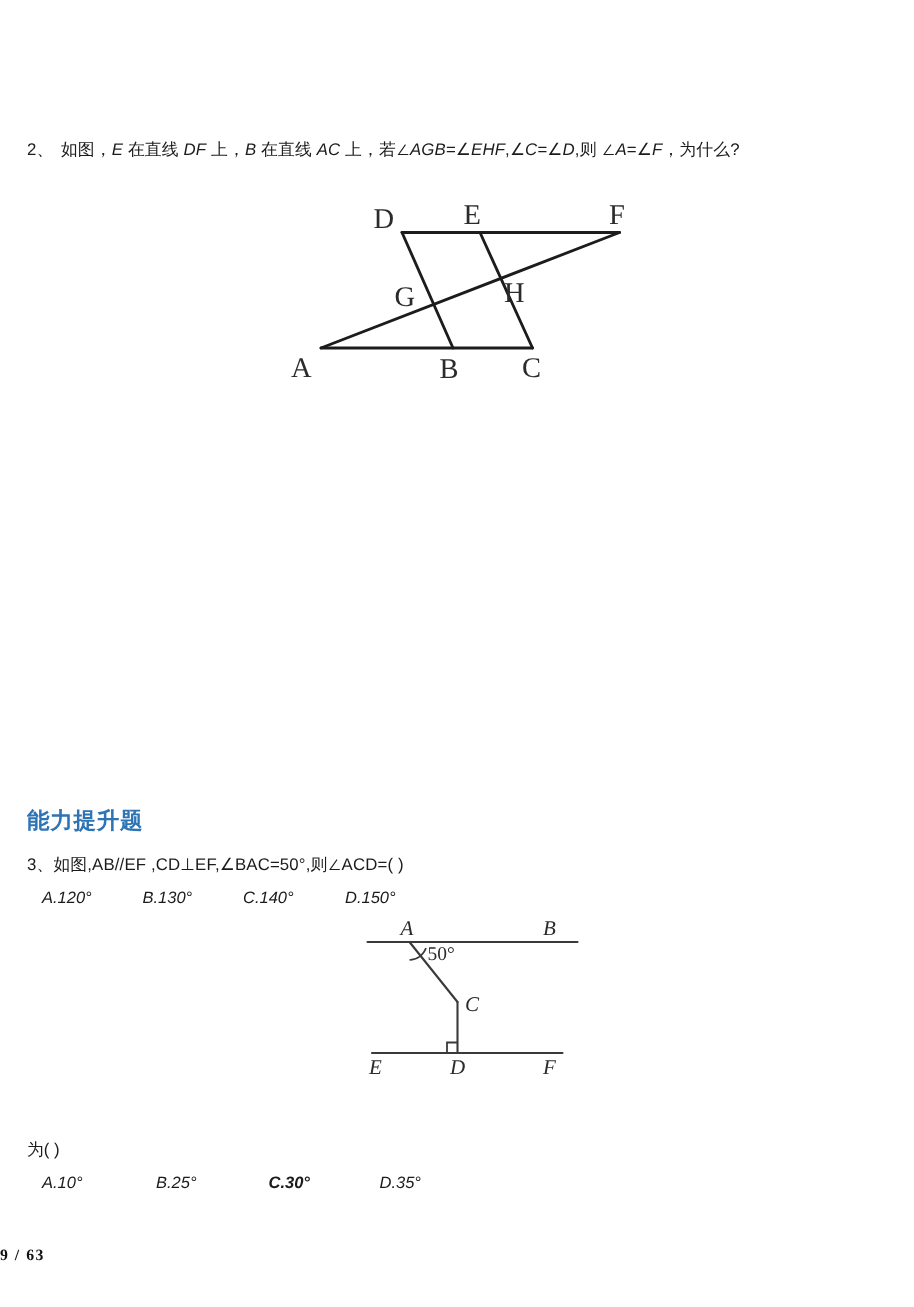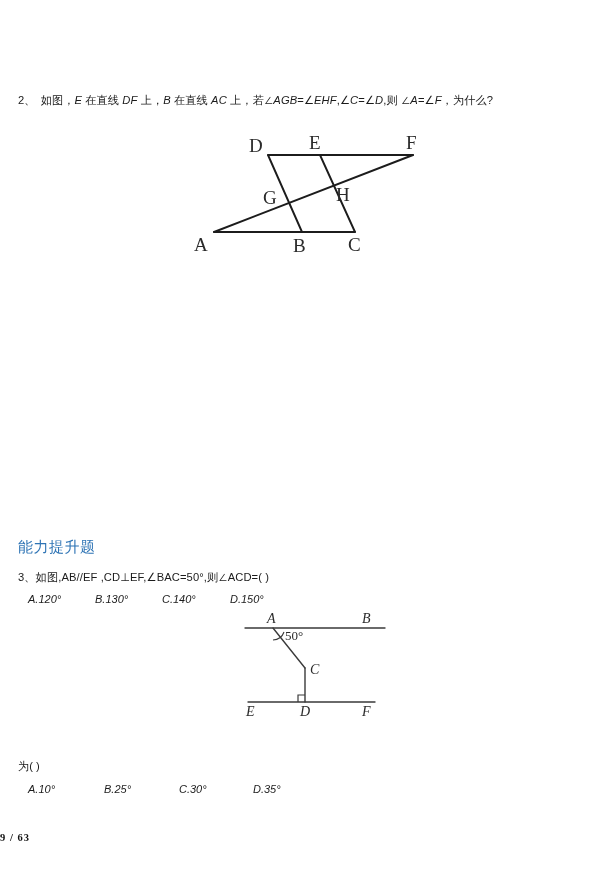--- a/index.html
+++ b/index.html
@@ -45,21 +45,21 @@
     white-space: nowrap;
   }
   .opts span {
     display: inline-block;
   }
 
   
   .section-heading {
     position: absolute;
     font-family: "Liberation Sans", sans-serif;
-    font-weight: normal;
+    font-weight: bold;
     font-size: 15px;
     letter-spacing: 0.5px;
     white-space: nowrap;
   }
 
   
   .figure {
     position: absolute;
   }
   .figure svg {
@@ -158,18 +158,18 @@
       <text class="fig-label" x="60" y="106" font-size="14">D</text>
       <text class="fig-label" x="6" y="106" font-size="14">E</text>
       <text class="fig-label" x="122" y="106" font-size="14">F</text>
       <text x="45" y="30" font-size="13" fill="#2b2b2b" font-family="Liberation Serif, serif">50°</text>
     </svg>
   </div>
 
   <div class="wrap-line" style="left:18px; top:759px;">为(      )</div>
 
   <div class="opts" style="left:18px; top:783px;">
-    <span style="width:76px;margin-left:10px;">A.10°</span><span style="width:75px;">B.25°</span><span style="width:74px;">C.30°</span><span>D.35°</span>
+    <span style="width:76px;margin-left:10px;">A.10°</span><span style="width:75px;">B.25°</span><span style="width:74px;font-weight:bold;">C.30°</span><span>D.35°</span>
   </div>
 
   <div class="footer" style="left:0; top:832px;">9 / 63</div>
 
 </div>
 
 </body></html>

